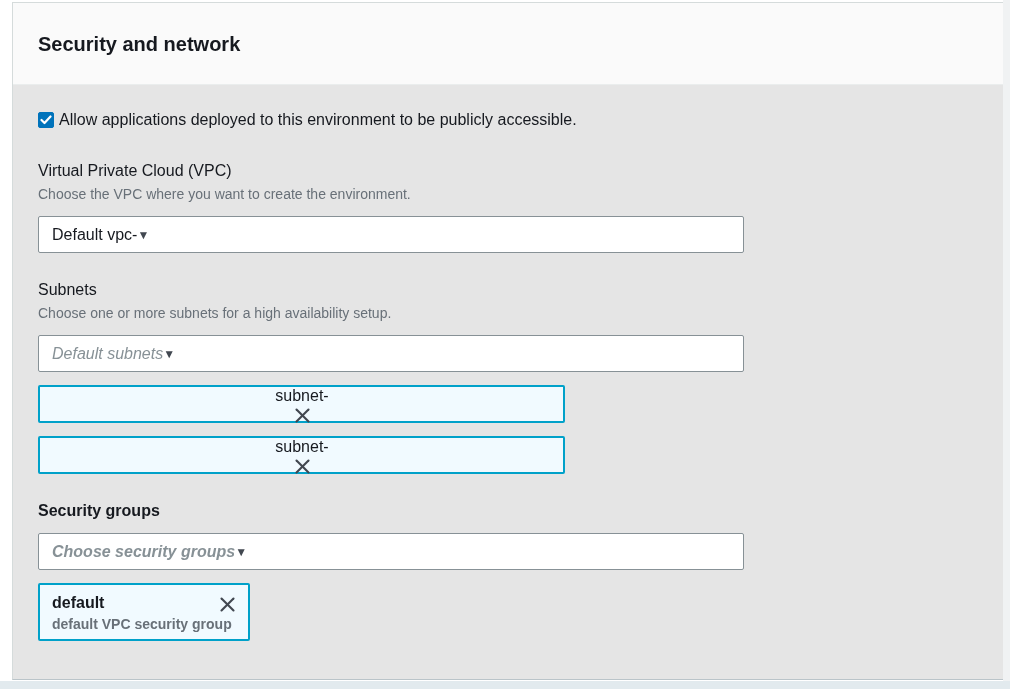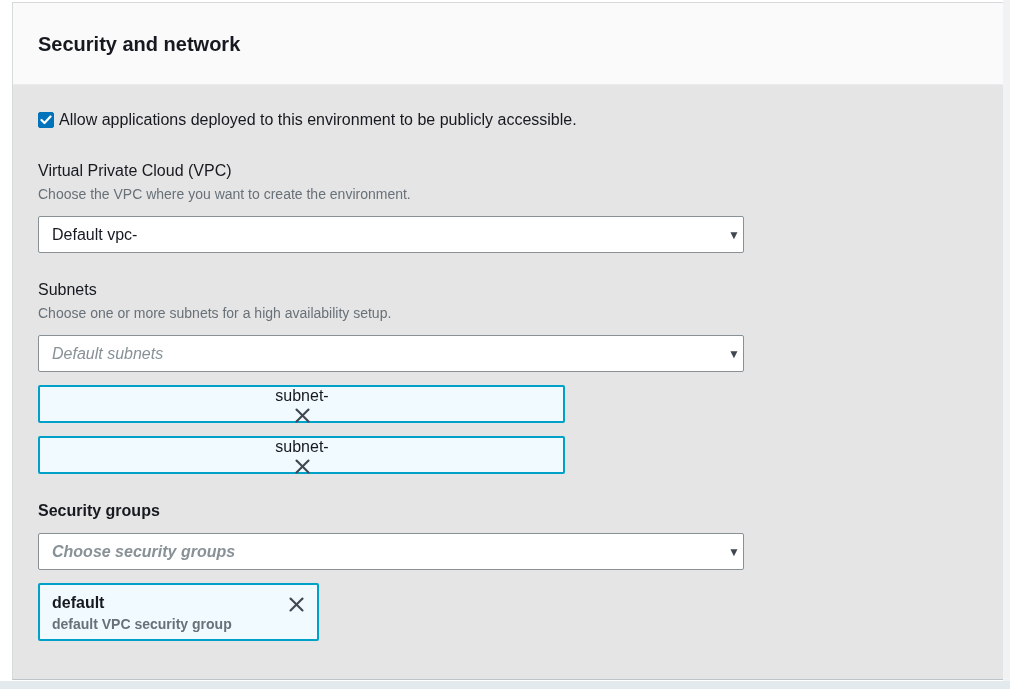--- a/index.html
+++ b/index.html
@@ -60,21 +60,21 @@
   .field-label { font-size: 16px; line-height: 20px; color: #16191f; margin-bottom: 3px; }
   .field-desc  { font-size: 14px; line-height: 20px; color: #687078; margin-bottom: 11px; }
 
   .select {
     width: 706px; height: 37px;
     background: #fff;
     border: 1px solid #879196;
     border-radius: 2px;
     display: flex;
     align-items: center;
-    justify-content: space-between;
+    justify-content: flex-start;
     padding: 0 3px 0 13px;
     cursor: pointer;
     margin-top: 12px;
   }
   .select-value { font-size: 16px; color: #16191f; }
   .select-placeholder { font-size: 16px; font-style: italic; color: #879196; }
   .caret { font-size: 12px; color: #414750; line-height: 1; flex: none; }
 
   .token {
     width: 527px; height: 38px;
@@ -89,21 +89,21 @@
     flex-direction: column;
   }
   .token-label { font-size: 16px; color: #16191f; }
   .dismiss-btn {
     background: none; border: none; padding: 2px;
     cursor: pointer; display: flex; align-items: center; justify-content: center;
   }
   .dismiss-btn svg { display: block; }
 
   .token-lg {
-    width: 281px; height: 58px;
+    width: 212px; height: 58px;
     margin-top: 13px;
     background: #f1faff;
     border: 2px solid #00a1c9;
     border-radius: 2px;
     position: relative;
     padding: 7px 12px 6px 12px;
   }
   .token-lg .token-label { display: block; line-height: 22px; }
   .token-lg .token-desc { display: block; font-size: 14px; line-height: 20px; color: #687078; }
   .token-lg .dismiss-btn { position: absolute; top: 9px; right: 10px; }

